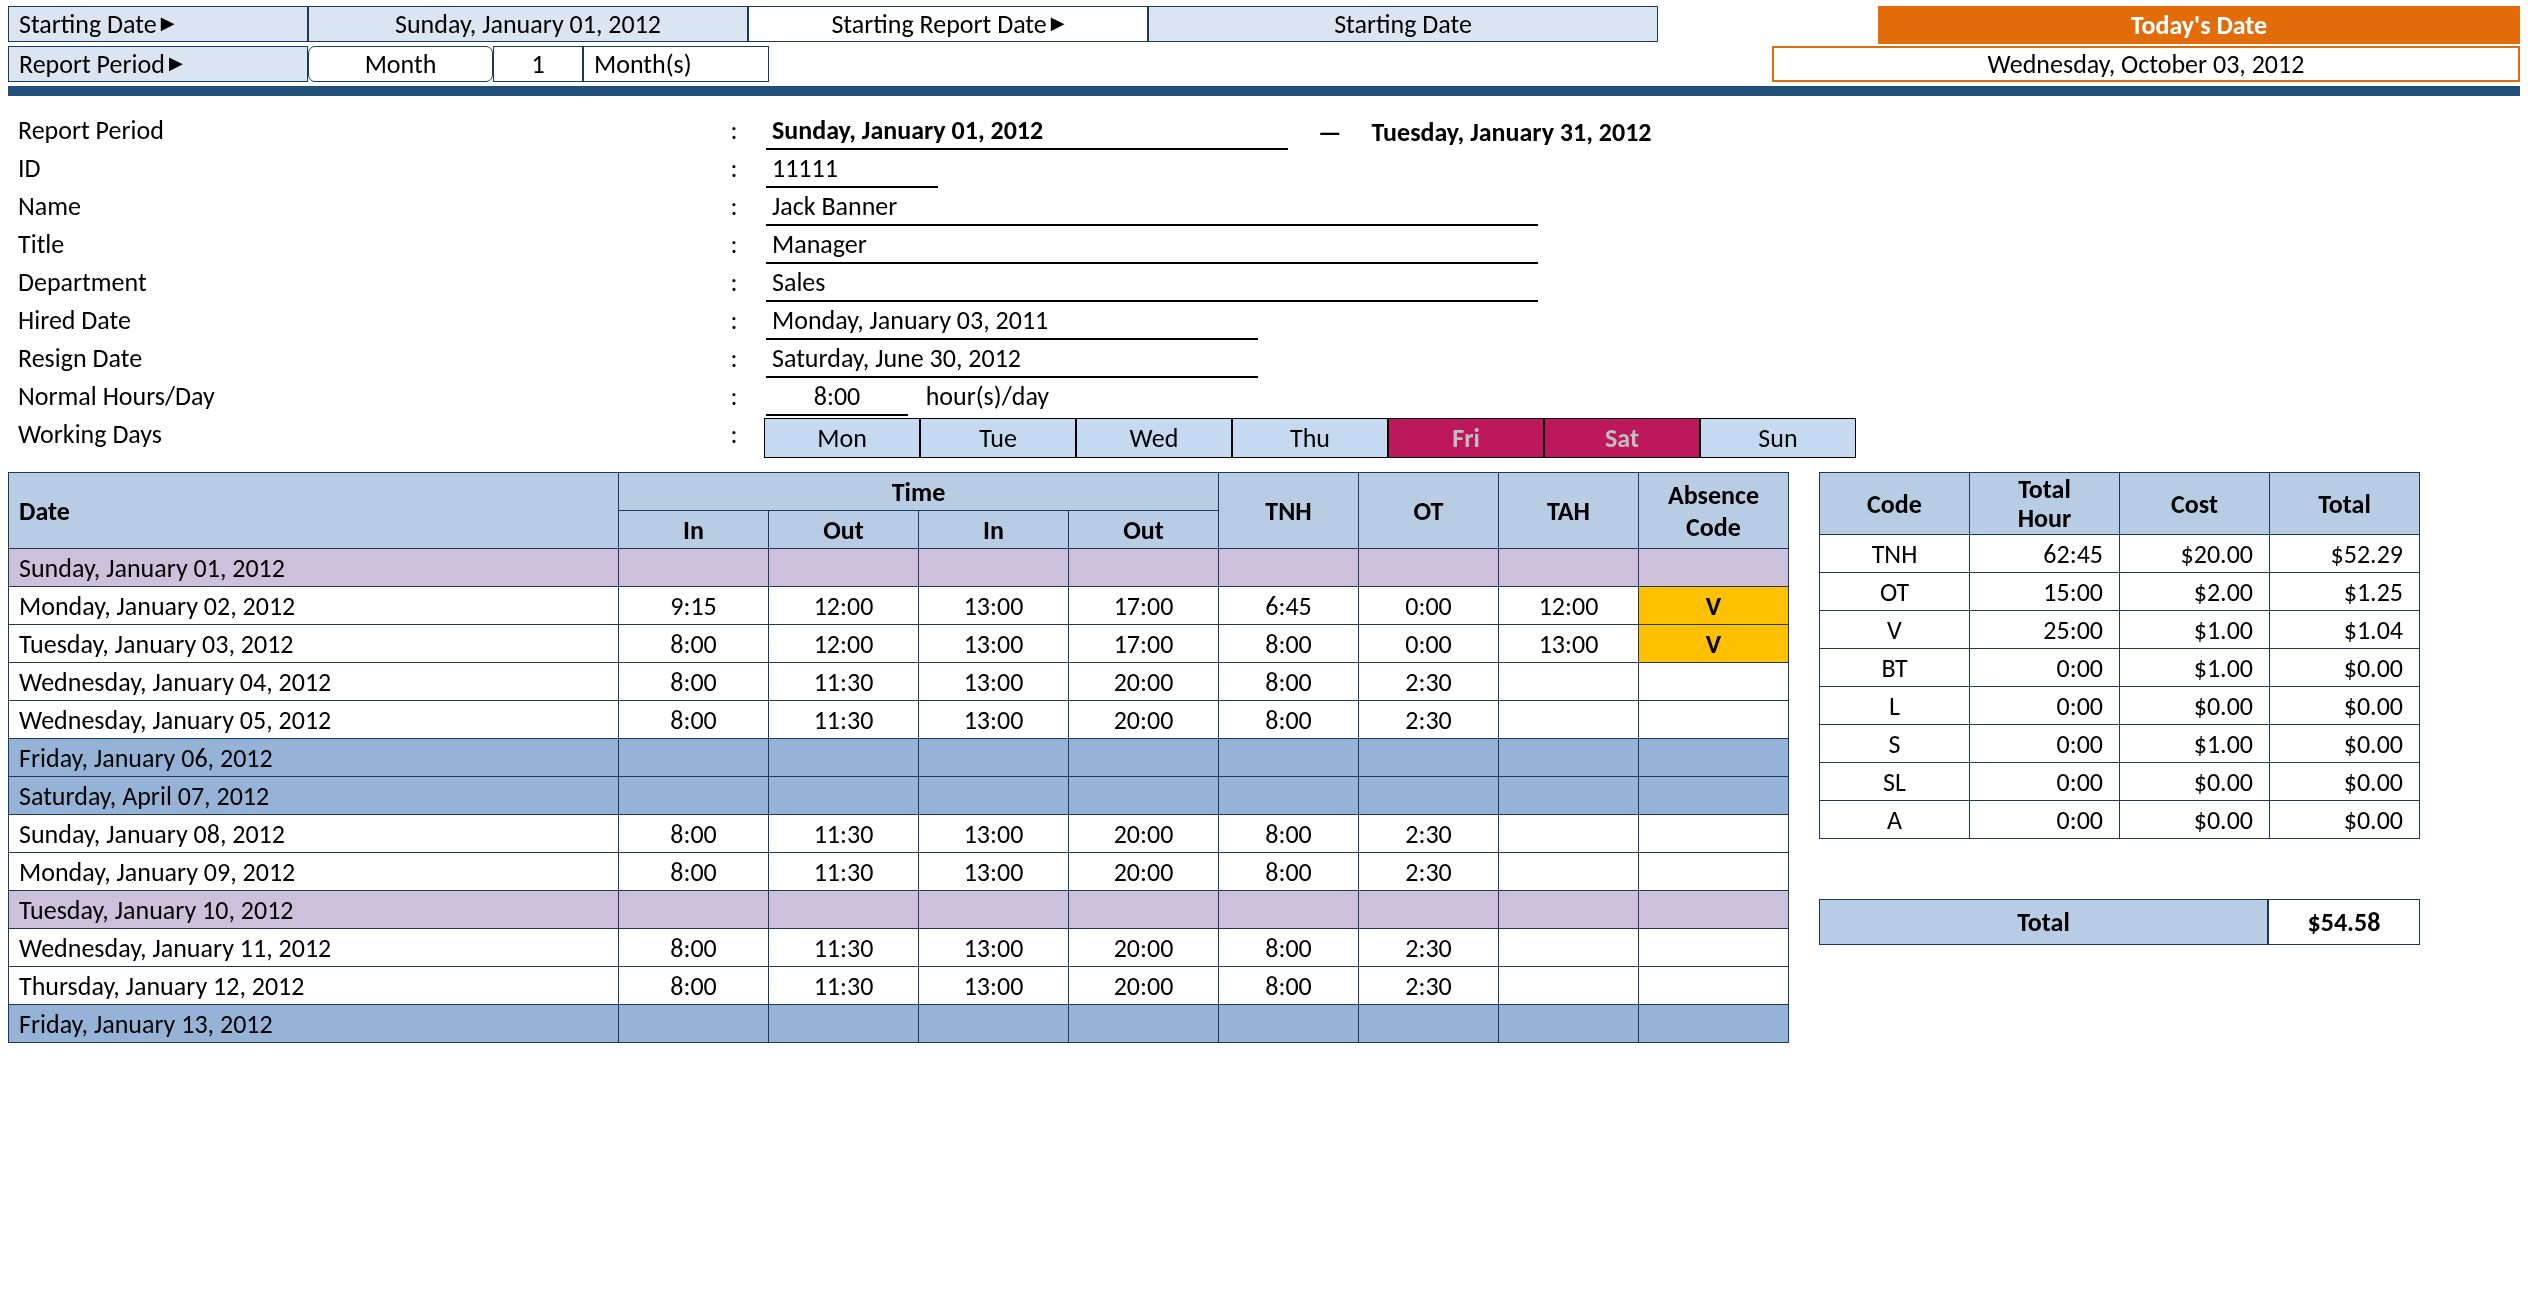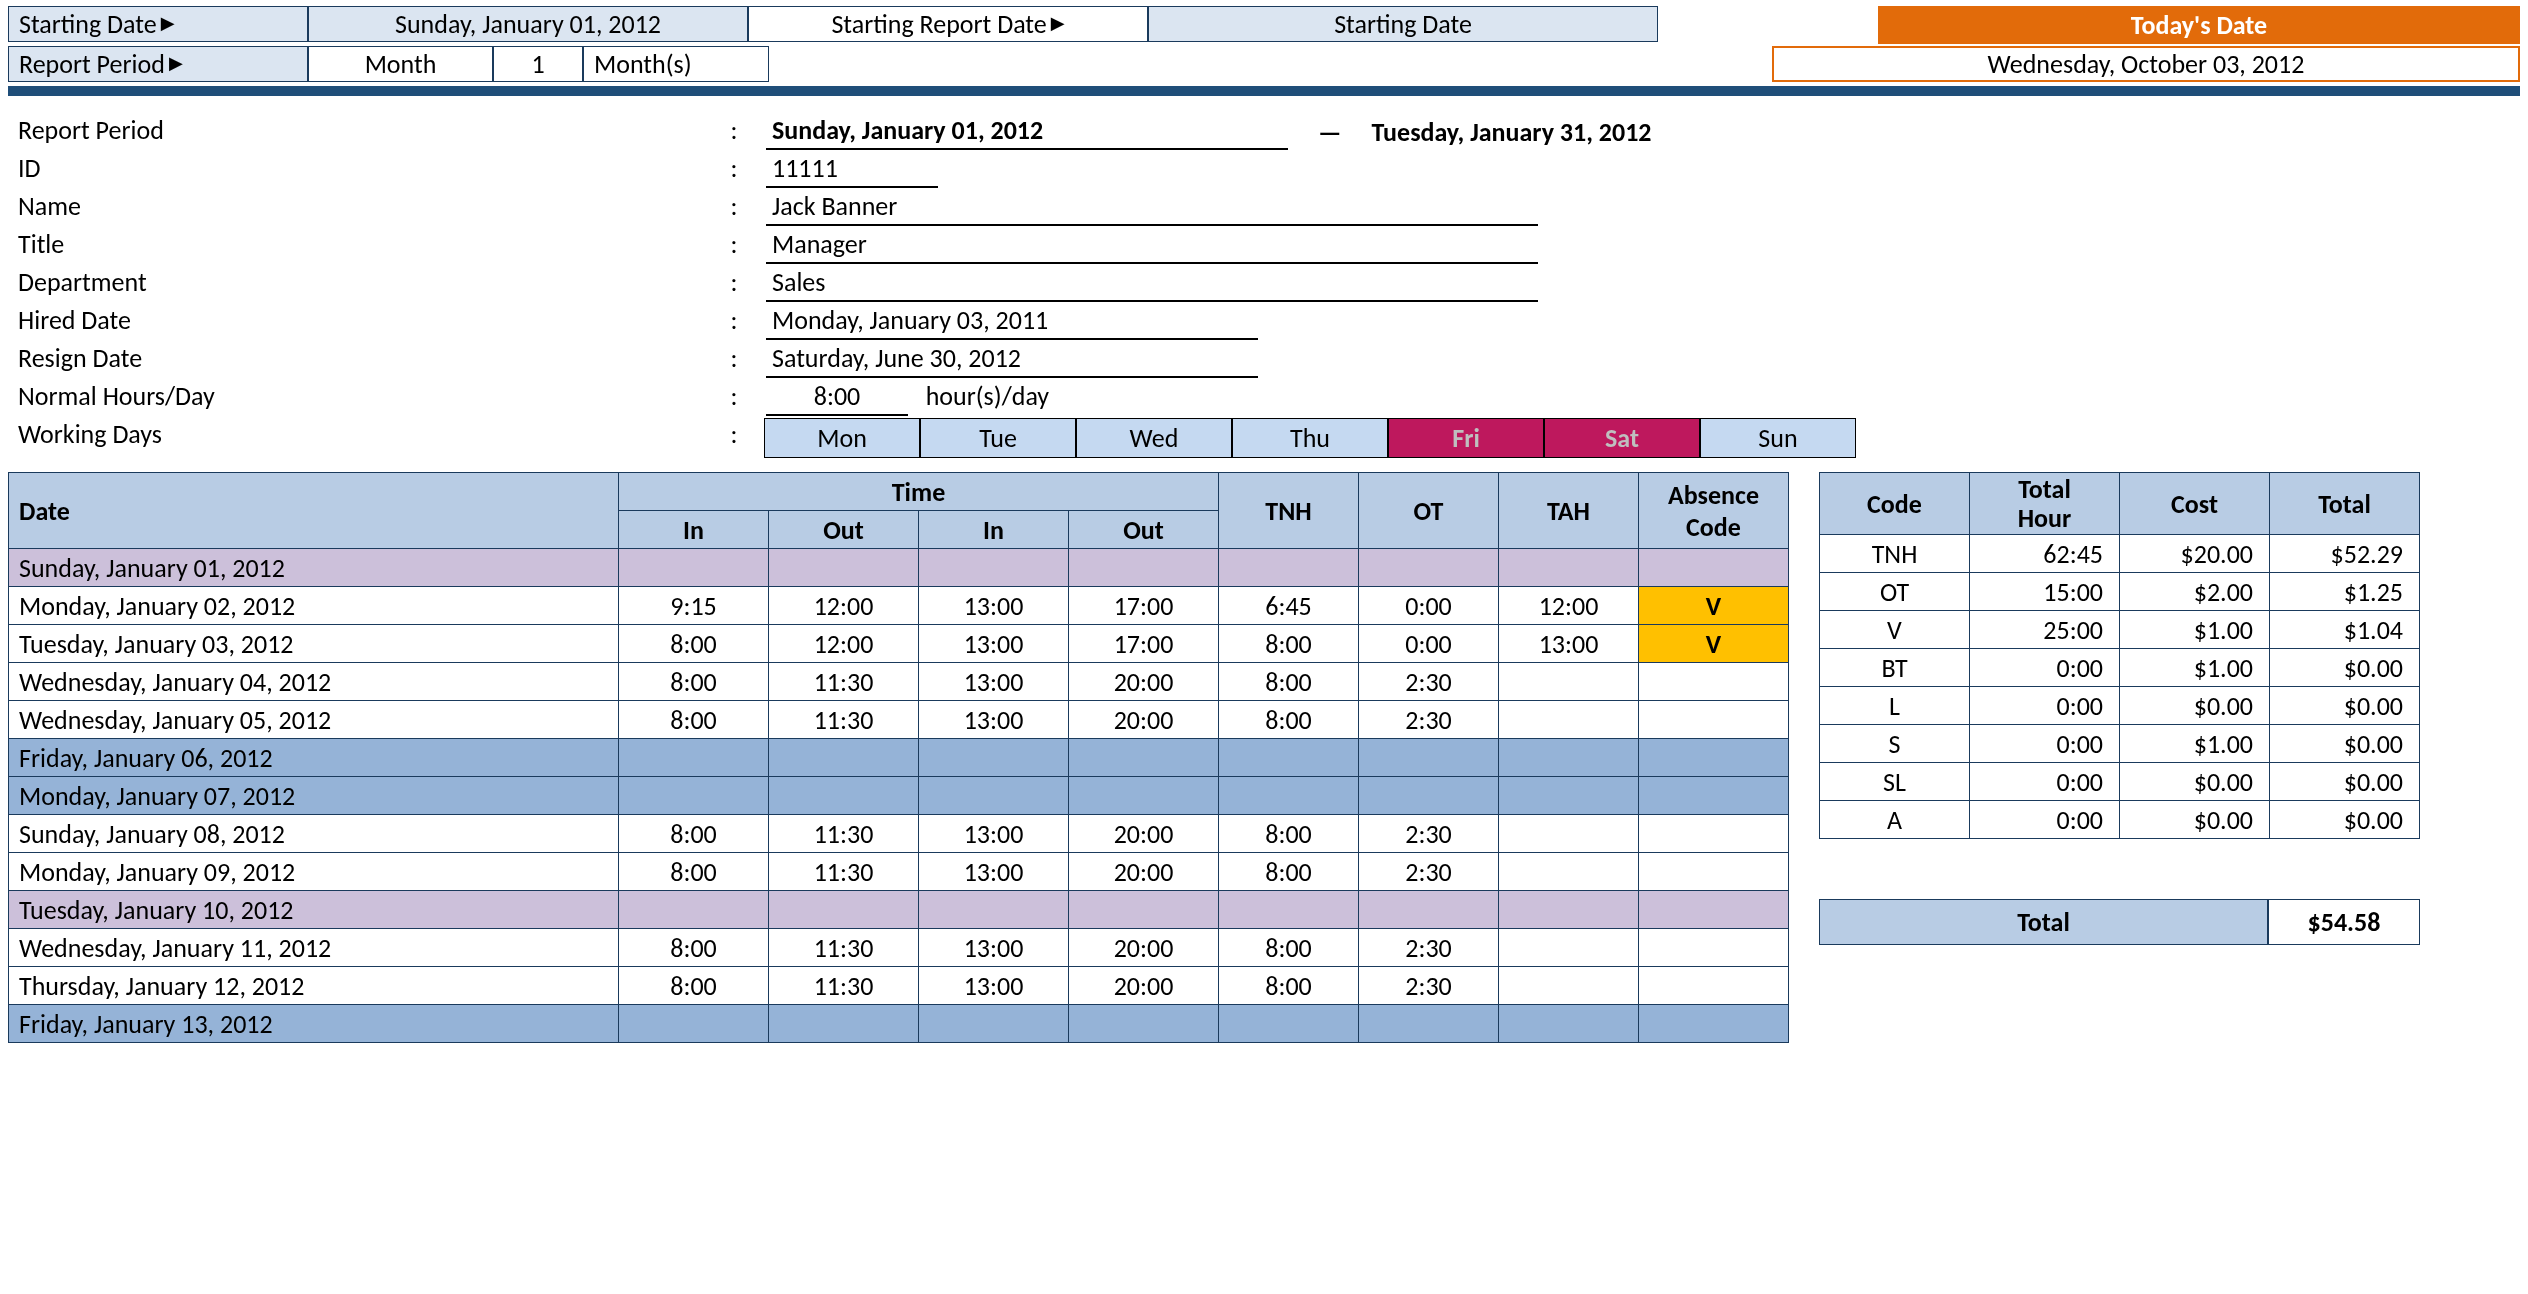--- a/index.html
+++ b/index.html
@@ -25,21 +25,21 @@
   }
   .topgrid{display:flex;gap:0;align-items:stretch;margin-bottom:2px;}
   .cell{border:1px solid var(--grid);padding:0 10px;display:flex;align-items:center;height:36px;box-sizing:border-box;}
   .bold{font-weight:600;}
   .triangle{font-size:18px;position:relative;top:-1px;margin-left:4px;}
   .row1-a{width:300px;background:#dbe5f1;}
   .row1-b{width:440px;background:#dbe5f1;justify-content:center;}
   .row1-c{width:400px;justify-content:center;}
   .row1-d{width:510px;background:#dbe5f1;justify-content:center;}
   .row2-a{width:300px;background:#dbe5f1;}
-  .row2-b{width:185px;justify-content:center;}
+  .row2-b{width:185px;justify-content:center;border-radius:7px;}
   .row2-c{width:90px;justify-content:center;}
   .row2-d{width:186px;}
   .gap-flex{flex:1;}
   .today-box{width:640px;background:var(--orange);color:#fff;font-weight:700;text-align:center;display:flex;align-items:center;justify-content:center;height:36px;border:1px solid var(--orange);}
   .today-val{width:748px;border:2px solid var(--orange);text-align:center;display:flex;align-items:center;justify-content:center;height:36px;box-sizing:border-box;}
   .darkline{height:10px;background:var(--darkbar);margin-top:4px;margin-bottom:16px;}
   .info{display:grid;grid-template-columns:710px 20px 1fr;row-gap:2px;margin:18px 0 10px 6px;}
   .info .lab{padding-left:4px;}
   .info .colon{text-align:center;}
   .info .val{padding-left:22px;}
@@ -234,21 +234,21 @@
           <td class="tcol"></td>
           <td class="tcol"></td>
           <td class="tcol"></td>
           <td class="tcol"></td>
           <td class="ncol"></td>
           <td class="ncol"></td>
           <td class="ncol"></td>
           <td class="acol"></td>
         </tr>
         <tr class="weekend">
-          <td class="date-col">Monday, January 07, 2012</td>
+          <td class="date-col">Saturday, April 07, 2012</td>
           <td class="tcol"></td>
           <td class="tcol"></td>
           <td class="tcol"></td>
           <td class="tcol"></td>
           <td class="ncol"></td>
           <td class="ncol"></td>
           <td class="ncol"></td>
           <td class="acol"></td>
         </tr>
         <tr>

